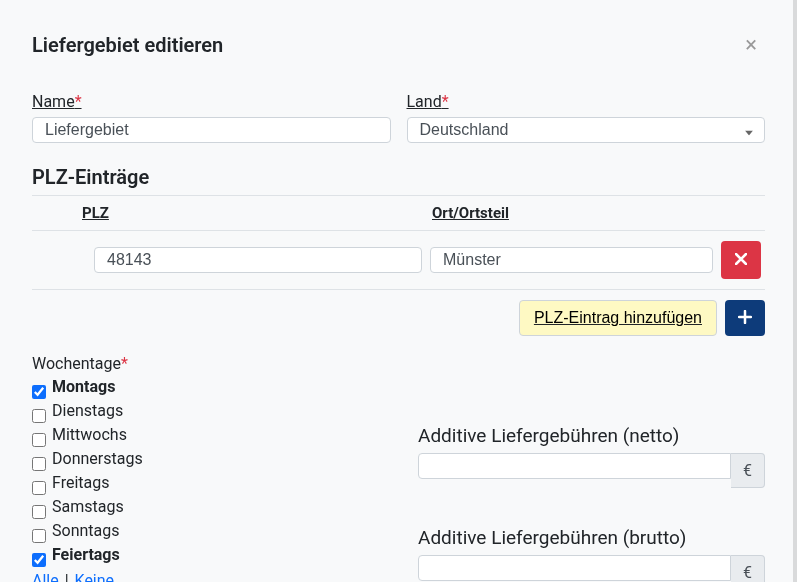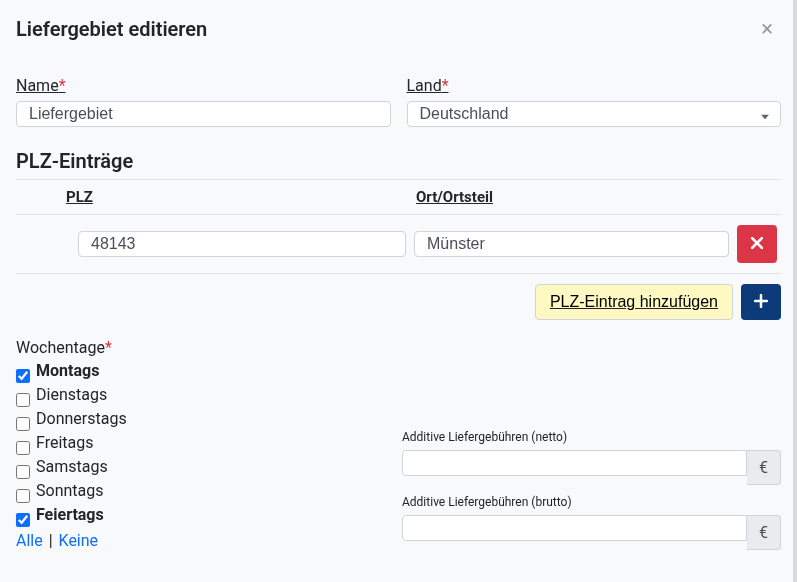--- a/index.html
+++ b/index.html
@@ -10,21 +10,21 @@
     color: #212529;
     background: #f8f9fa;
     width: 797px;
     height: 582px;
     overflow: hidden;
   }
   .modal {
     background: #f8f9fa;
     width: 797px;
     height: 582px;
-    padding: 0;
+    padding: 16px;
     position: relative;
   }
   .modal-header {
     display: flex;
     align-items: center;
     justify-content: space-between;
     padding: 14px 16px 8px 16px;
   }
   .modal-title {
     font-size: 20px;
@@ -167,21 +167,21 @@
     margin: 0;
   }
   .wd-item .bold { font-weight: 700; }
   .links {
     margin-top: 4px;
     font-size: 16px;
   }
   .links a { color: #0d6efd; text-decoration: none; cursor: pointer; }
   .links .sep { color: #212529; margin: 0 2px; }
   .fee-group { margin-top: 10px; }
-  .fee-label { font-size: 12px; margin-bottom: 6px; }
+  .fee-label { font-size: 19px; margin-bottom: 6px; margin-top: 28px; }
   .input-group {
     display: flex;
   }
   .input-group .form-control {
     border-top-right-radius: 0;
     border-bottom-right-radius: 0;
   }
   .addon {
     background: #e9ecef;
     border: 1px solid #ced4da;
@@ -282,20 +282,24 @@
         <div class="wd-item">
           <input type="checkbox" checked="" style="">
           <span class="bold">Montags</span>
         </div>
         <div class="wd-item">
           <input type="checkbox" style="">
           <span>Dienstags</span>
         </div>
         <div class="wd-item">
           <input type="checkbox" style="">
+          <span>Mittwochs</span>
+        </div>
+        <div class="wd-item">
+          <input type="checkbox" style="">
           <span>Donnerstags</span>
         </div>
         <div class="wd-item">
           <input type="checkbox" style="">
           <span>Freitags</span>
         </div>
         <div class="wd-item">
           <input type="checkbox" style="">
           <span>Samstags</span>
         </div>

